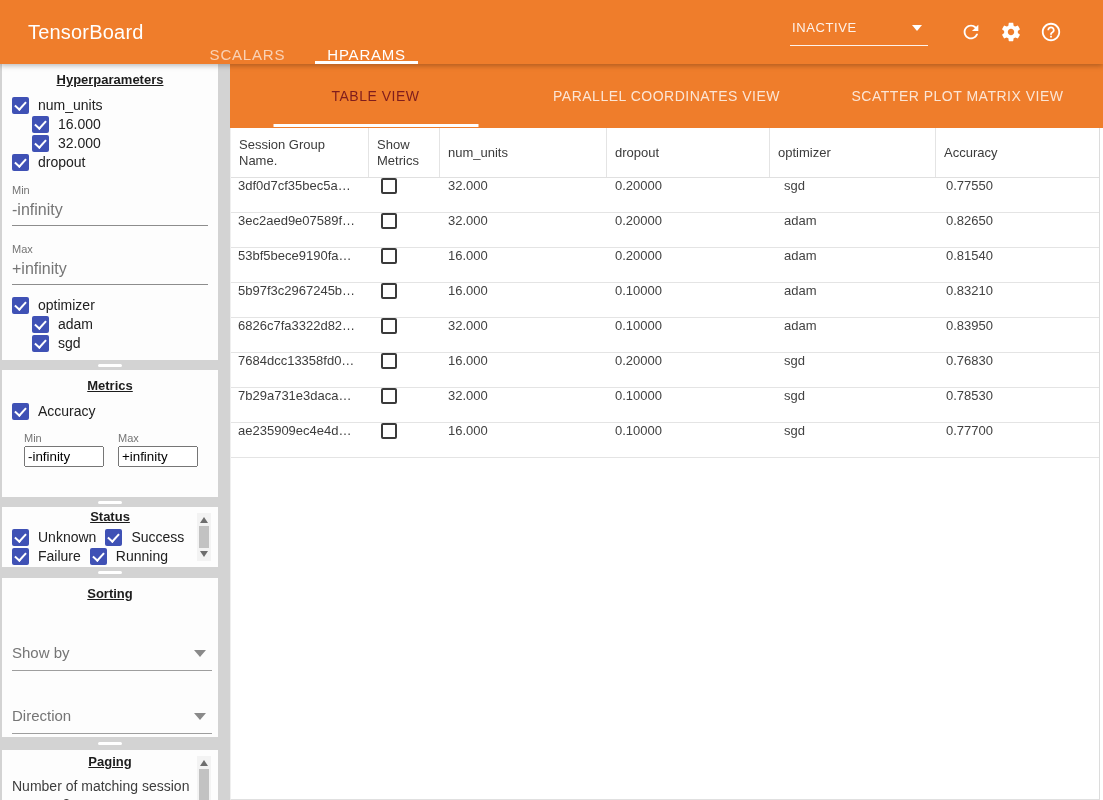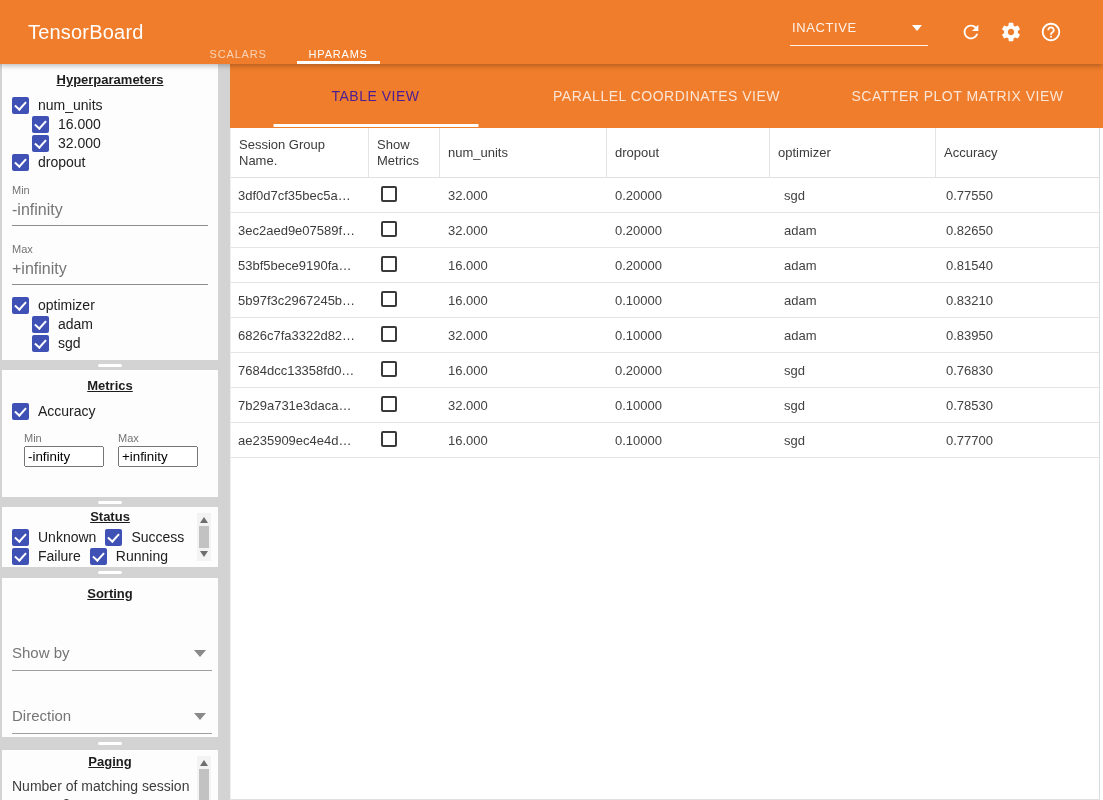--- a/index.html
+++ b/index.html
@@ -11,21 +11,21 @@
   }
   
   .appbar {
     height:64px; background:#ef7d2b; display:flex; align-items:center;
     position:relative; z-index:10; box-shadow:0 2px 5px rgba(0,0,0,0.25);
   }
   .logo { color:#fff; font-size:20px; margin-left:28px; font-weight:400; letter-spacing:0.2px; }
   .appnav { display:flex; height:100%; margin-left:54px; }
   .appnav-tab {
     display:flex; align-items:center; padding:0 12px; margin-right:18px;
-    color:rgba(255,255,255,0.65); font-size:11px; letter-spacing:0.8px;
+    color:rgba(255,255,255,0.65); font-size:15px; letter-spacing:0.8px;
     position:relative; cursor:pointer;margin-top:44px;
   }
   .appnav-tab.active { color:#fff; }
   .appnav-tab.active::after {
     content:""; position:absolute; left:0; right:0; bottom:0; height:3px; background:#fff;
   }
   .appbar-right { margin-left:auto; display:flex; align-items:center; padding-right:41px; }
   .run-select {
     width:138px; margin-right:14px; position:relative;
     color:rgba(255,255,255,0.9); font-size:13px; letter-spacing:0.6px;
@@ -105,40 +105,40 @@
   .vscroll .spacer { flex:1; }
 
   
   .main { flex:1; display:flex; flex-direction:column; background:#fff; }
   .view-tabs { height:64px; background:#ef7d2b; display:flex; flex:none; }
   .view-tab {
     flex:1; display:flex; align-items:center; justify-content:center;
     color:rgba(255,255,255,0.8); font-size:14px; letter-spacing:0.5px;
     position:relative; cursor:pointer;
   }
-  .view-tab.active { color:#4c1d95; }
+  .view-tab.active { color:#7f1d1d; }
   .view-tab.active::after {
     content:""; position:absolute; bottom:1px; left:50%; transform:translateX(-50%);
     width:205px; height:3px; background:#fff;
   }
   .main-body {
     flex:1; margin-right:3px; border-left:1px solid #efefef; border-right:1px solid #dcdcdc;
     border-bottom:1px solid #e0e0e0; display:flex; flex-direction:column; overflow:hidden;
   }
   .thead { display:flex; height:50px; border-bottom:1px solid #e0e0e0; flex:none; }
   .th {
     padding:6px 8px; font-size:13px; color:#3b3b3b; display:flex; align-items:center;
     border-right:1px solid #e4e4e4; line-height:16px;
   }
   .th:last-child { border-right:none; }
   .c1 { width:138px; } .c2 { width:71px; } .c3 { width:167px; }
   .c4 { width:163px; } .c5 { width:166px; } .c6 { flex:1; }
   .th.c1 span { width:92px; display:inline-block; }
   .tr {
-    display:flex; height:35px; border-bottom:1px solid #e4e4e4; align-items:center;
+    display:flex; height:35px; border-bottom:1px solid #e4e4e4; align-items:flex-start;
     font-size:13px; color:#424242; flex:none;
   }
   .td { padding-left:8px; white-space:nowrap; overflow:hidden; }
   .td.c1 { padding-left:7px; color:#3d3d3d; }
   .td.c5 { padding-left:14px; }
   .td.c6 { padding-left:10px; }
   .cb-empty {
     width:16px; height:16px; border:2px solid #3a3a3a; border-radius:2px;
     margin-left:12px; cursor:pointer; background:#fff;
   }

